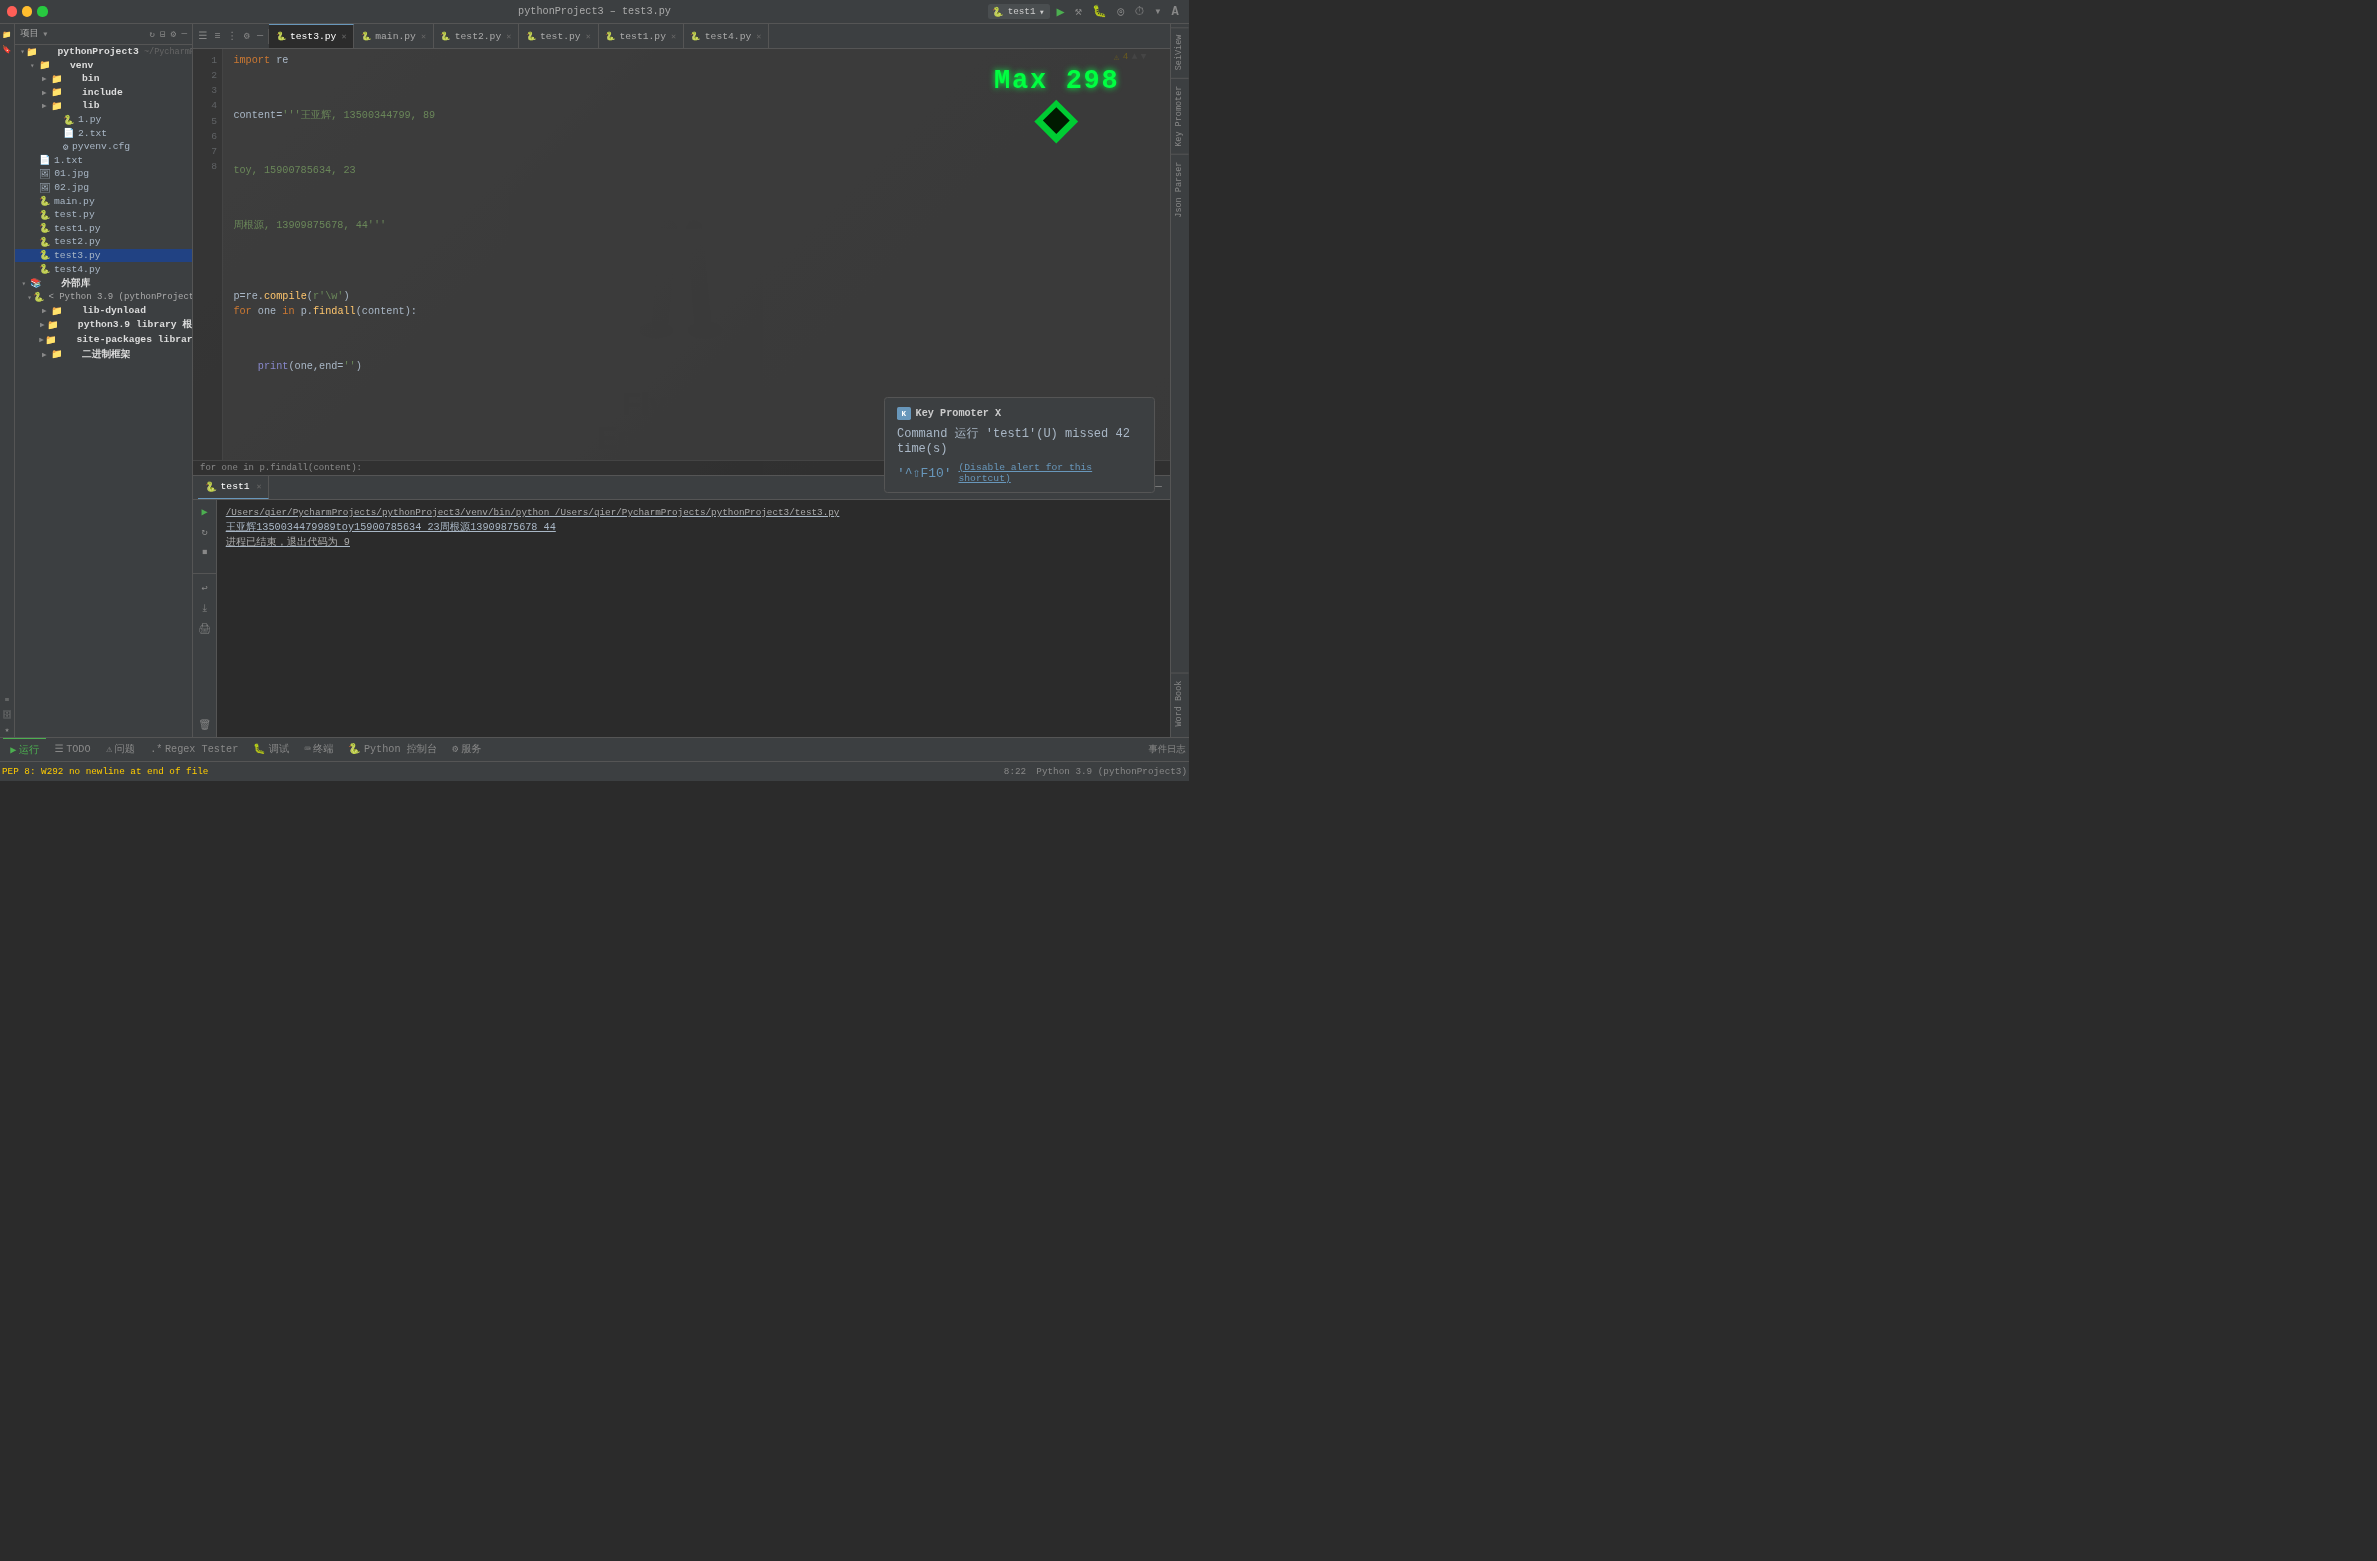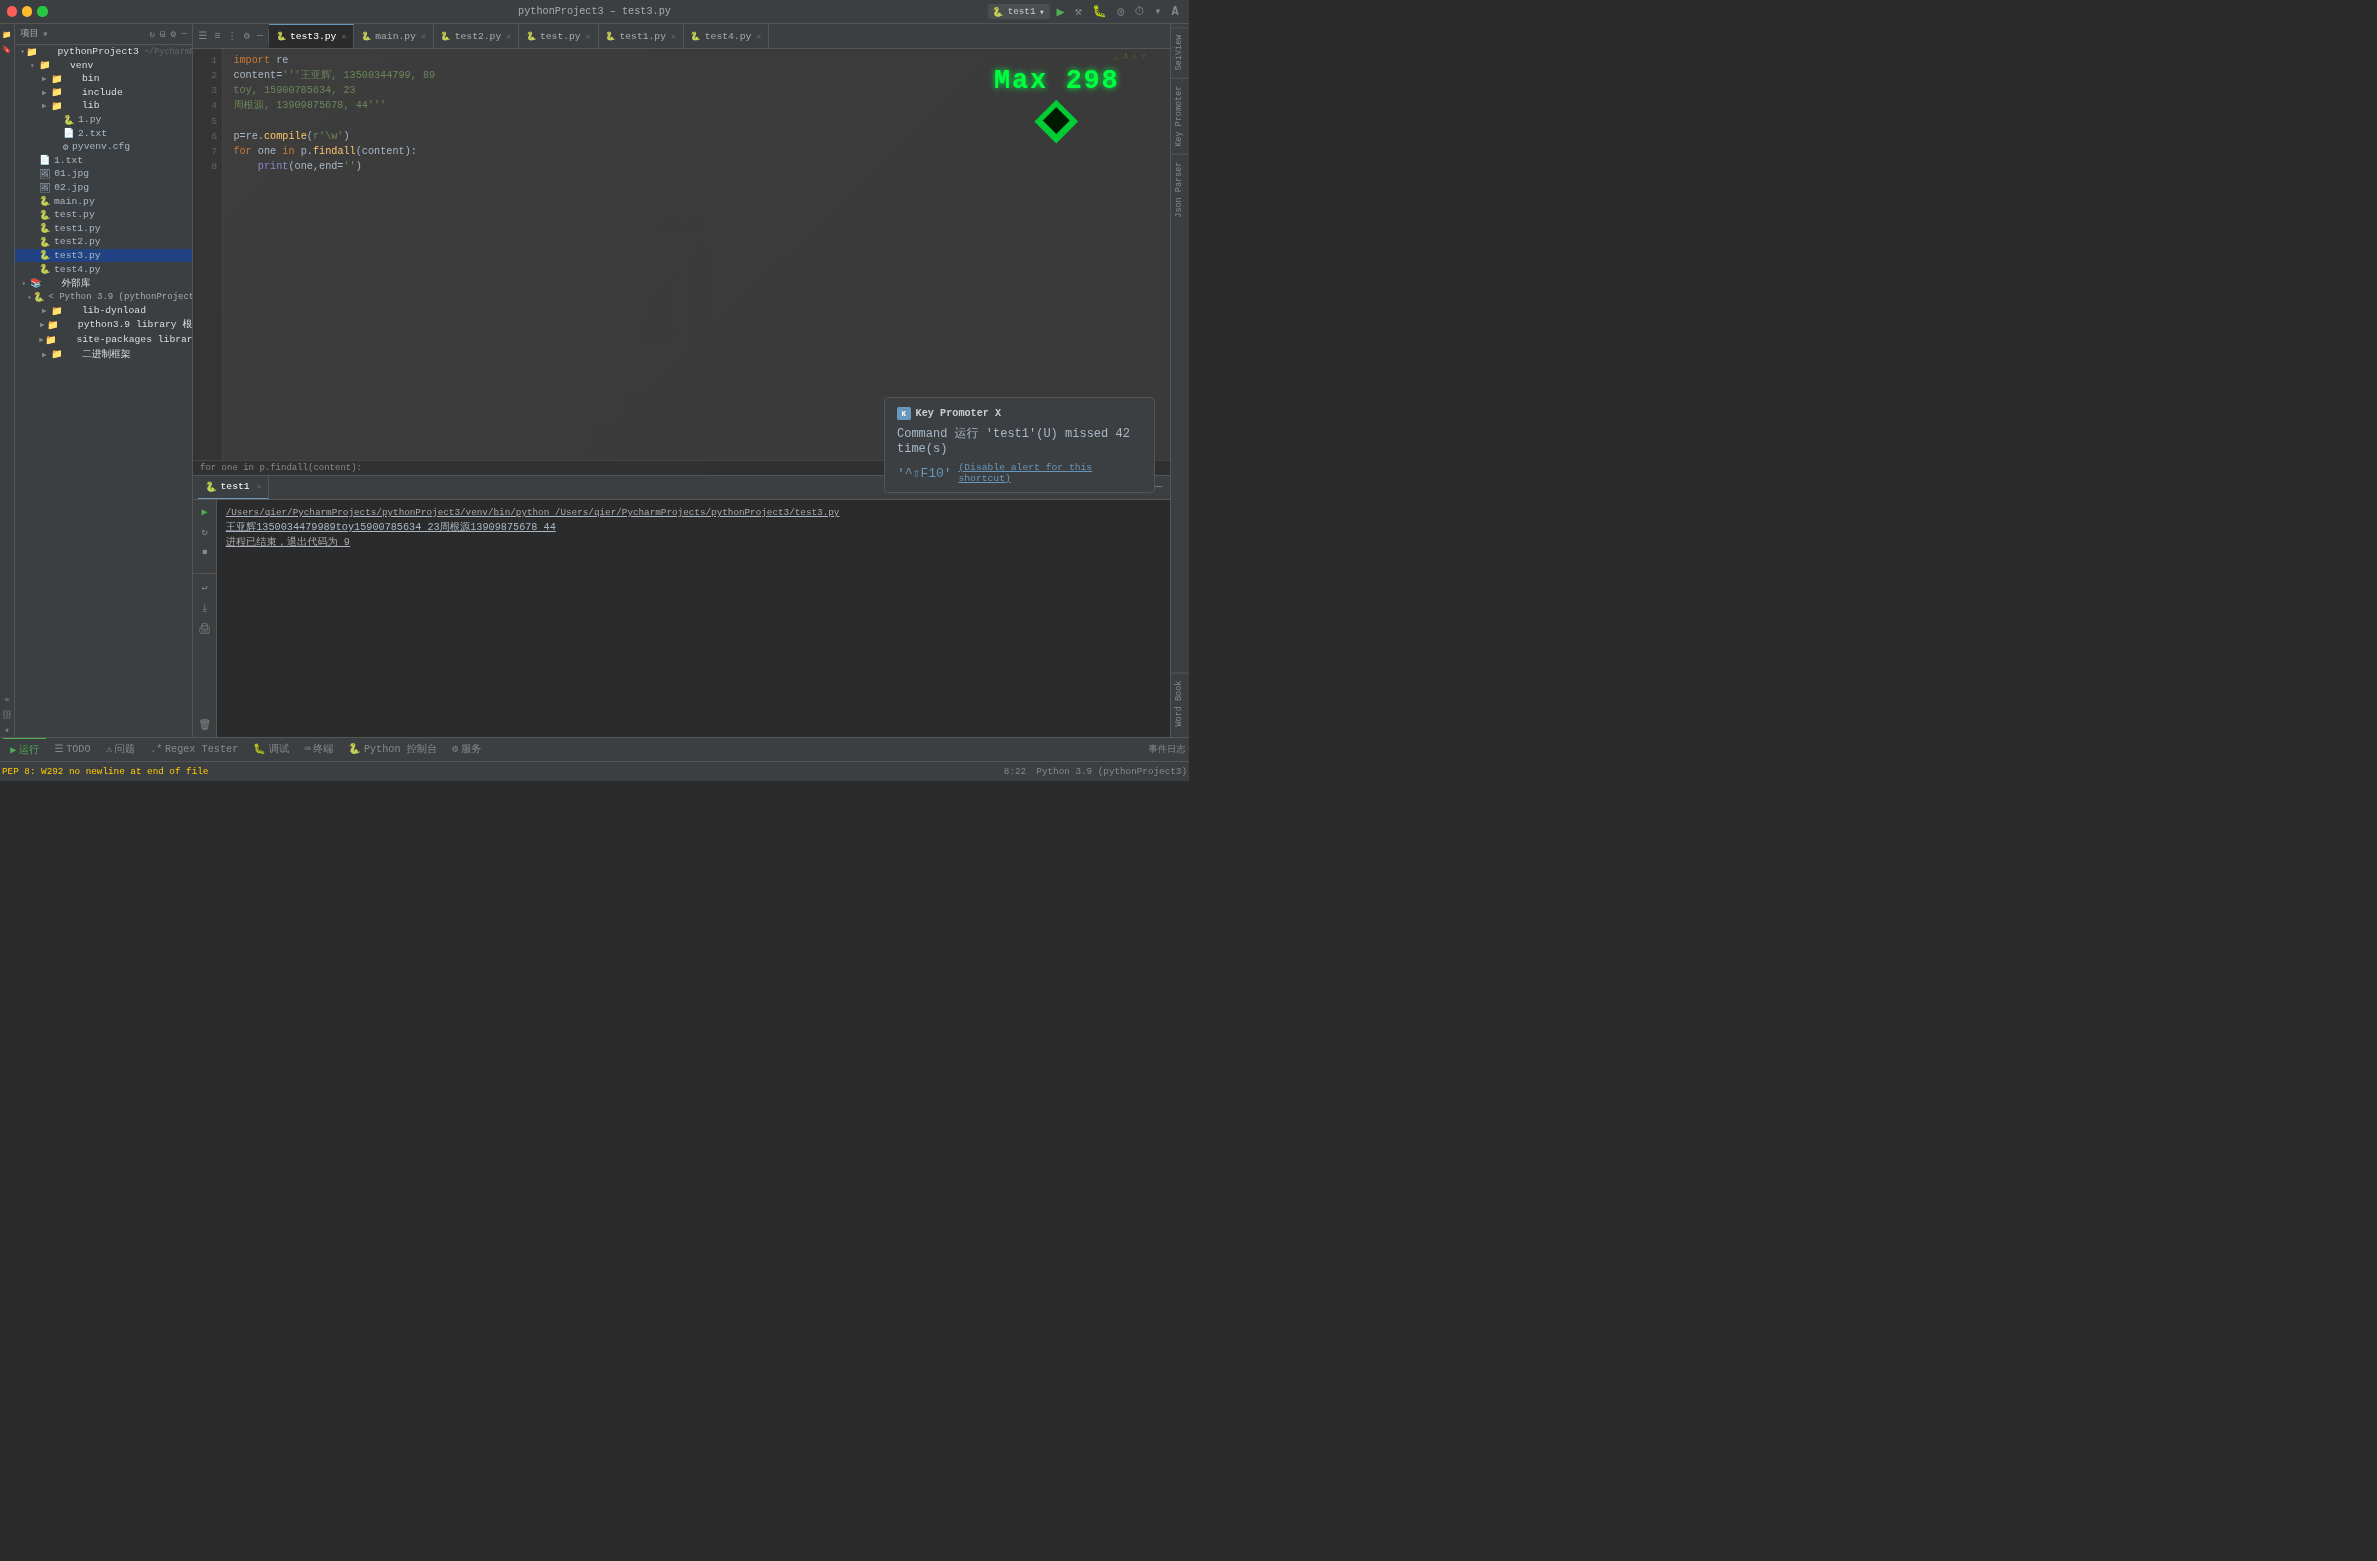--- a/index.html
+++ b/index.html
@@ -100,21 +100,21 @@
     .tree-item.selected { background: #214283; }
     .tree-indent { display: inline-block; }
     .tree-arrow {
       width: 10.2px;
       text-align: center;
       color: #888;
       font-size: 7.6px;
     }
     .tree-icon { font-size: 9.3px; margin-right: 1.7px; }
     .tree-label { color: #ccc; }
-    .tree-label.folder { color: #ddd; font-weight: 400; padding-left: 16px; }
+    .tree-label.folder { color: #ddd; font-weight: 700; padding-left: 16px; }
     .tree-label.python { color: #a9b7c6; }
     .tree-label.text { color: #a9b7c6; }
 
     
     .tab-bar {
       display: flex;
       align-items: center;
       background: #3c3f41;
       border-bottom: 0.8px solid #555;
       height: 25.4px;
@@ -201,21 +201,21 @@
       line-height: 15.2px;
       font-size: 10.2px;
     }
     .code-line {
       display: flex;
       align-items: baseline;
       white-space: pre;
     }
     .kw { color: #cc7832; }
     .builtin { color: #8888cc; }
-    .string { color: #6a8759; }
+    .string { color: #6a8759; margin-top: 40px; }
     .var { color: #a9b7c6; }
     .method { color: #ffc66d; }
 
     
     .max-overlay {
       position: absolute;
       top: 17px;
       right: 51px;
       z-index: 10;
       text-align: center;

